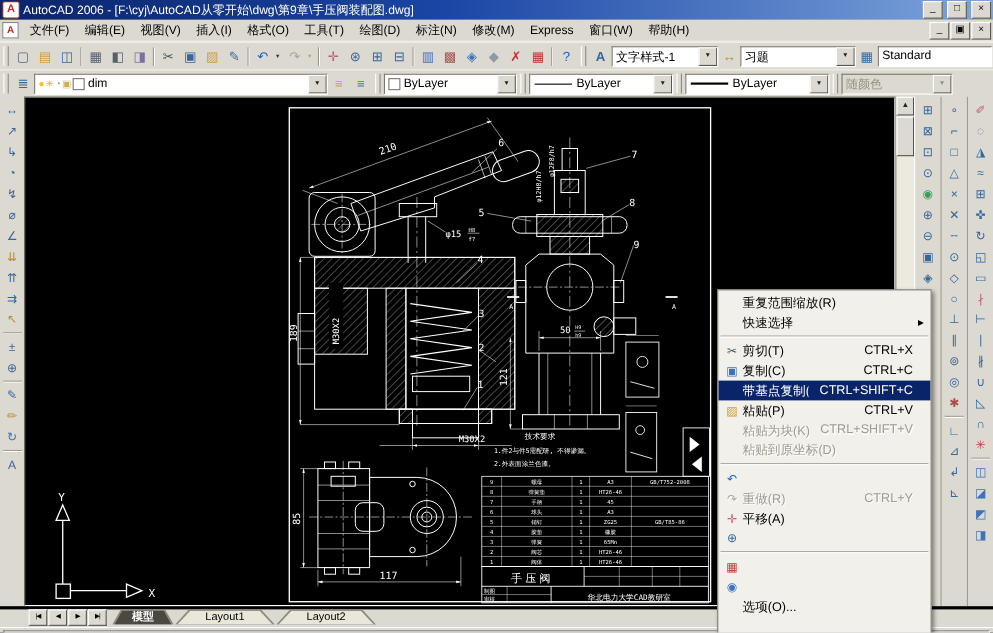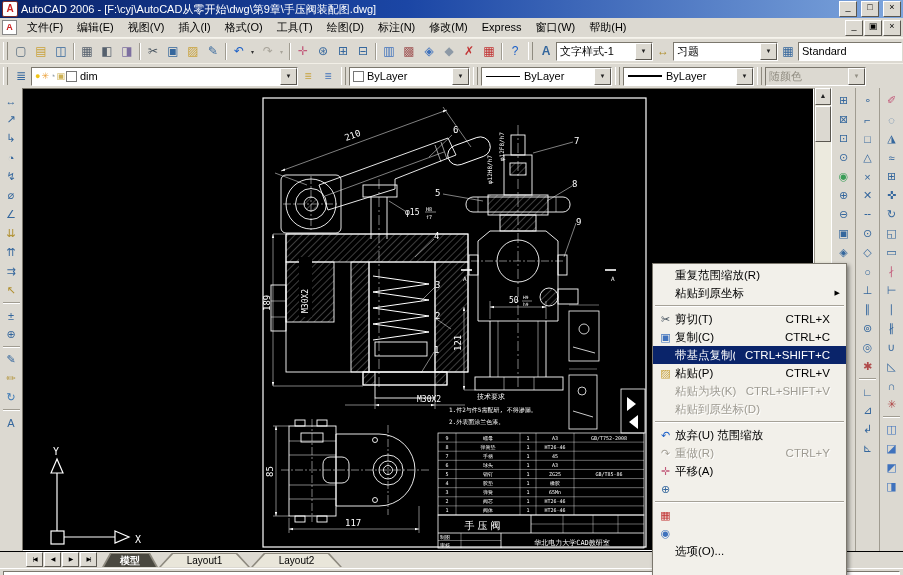--- a/index.html
+++ b/index.html
@@ -41,22 +41,22 @@
   .main{height:463px;display:flex;position:relative}
   .vcol{width:22px;background:#dcd9d1;display:flex;flex-direction:column;align-items:center;padding-top:3px;flex:none}
   .vcol .tbtn{width:19px;height:19px;font-size:11px}
   .canvas{flex:1;background:#000;border:1px solid;border-color:#7b776d #fff #fff #7b776d;position:relative;overflow:hidden}
   .vscroll{width:16px;background:#eceade;border-left:1px solid #9a968b;display:flex;flex-direction:column;flex:none}
   .sbtn{height:15px;background:#dcd9d1;border:1px solid;border-color:#fff #5a5750 #5a5750 #fff;
         font-size:7px;text-align:center;line-height:13px;color:#222}
   .thumb{height:34px;background:#dcd9d1;border:1px solid;border-color:#fff #5a5750 #5a5750 #fff;margin-top:1px}
   .righttbs{display:flex;flex:none}
   
-  .tabrow{height:16px;background:#dcd9d1;display:flex;align-items:center;padding-left:26px;gap:1px;
-          border-top:1px solid #000000}
+  .tabrow{height:16px;background:#dcd9d1;display:flex;align-items:flex-start;padding-left:26px;gap:1px;
+          border-top:3px solid #000000}
   .navbtn{width:15px;height:13px;background:#dcd9d1;border:1px solid;border-color:#fff #5a5750 #5a5750 #fff;
           font-size:6px;line-height:12px;text-align:center;margin-bottom:1px;letter-spacing:-1px}
   .tab{position:relative;height:14px;padding:0 14px;font-size:10px;line-height:13px;
        clip-path:polygon(14% 0,86% 0,100% 100%,0 100%);background:#8d897e;color:#000}
   .tab .inner{position:absolute;inset:1px 2px 0 2px;background:#e9e6da;clip-path:polygon(14% 0,86% 0,100% 100%,0 100%);
               text-align:center;font-size:10px}
   .tab.active .inner{background:#4a4840;color:#fff;font-weight:bold}
   .bottomstrip{height:11px;background:#dcd9d1;border-top:1px solid #fff;position:relative}
   .cmdedge{position:absolute;left:3px;right:3px;top:2px;height:7px;background:#fff;
            border:1px solid;border-color:#7b776d #fff #fff #7b776d}
@@ -774,21 +774,21 @@
 </div>
 
 <div class="ctx" id="ctx-menu">
     <div class="ci">
       <span class="cicon"></span>
       <span class="clabel">重复范围缩放(R)</span>
       <span class="csub"></span>
     </div>
     <div class="ci">
       <span class="cicon"></span>
-      <span class="clabel">粘贴到原坐标</span>
+      <span class="clabel">快速选择</span>
       <span class="csub">▶</span>
     </div>
     <div class="csep"></div>
     <div class="ci">
       <span class="cicon" style="color: rgb(68, 80, 92);">✂</span>
       <span class="clabel">剪切(T)</span>
       <span class="cshort">CTRL+X</span>
       <span class="csub"></span>
     </div>
     <div class="ci">
@@ -816,21 +816,20 @@
       <span class="csub"></span>
     </div>
     <div class="ci dis">
       <span class="cicon"></span>
       <span class="clabel">粘贴到原坐标(D)</span>
       <span class="csub"></span>
     </div>
     <div class="csep"></div>
     <div class="ci">
       <span class="cicon" style="color: rgb(26, 95, 200);">↶</span>
-      <span class="clabel">放弃(U) 范围缩放</span>
       <span class="csub"></span>
     </div>
     <div class="ci dis">
       <span class="cicon" style="color: rgb(168, 164, 154);">↷</span>
       <span class="clabel">重做(R)</span>
       <span class="cshort">CTRL+Y</span>
       <span class="csub"></span>
     </div>
     <div class="ci">
       <span class="cicon" style="color: rgb(194, 90, 122);">✛</span>

